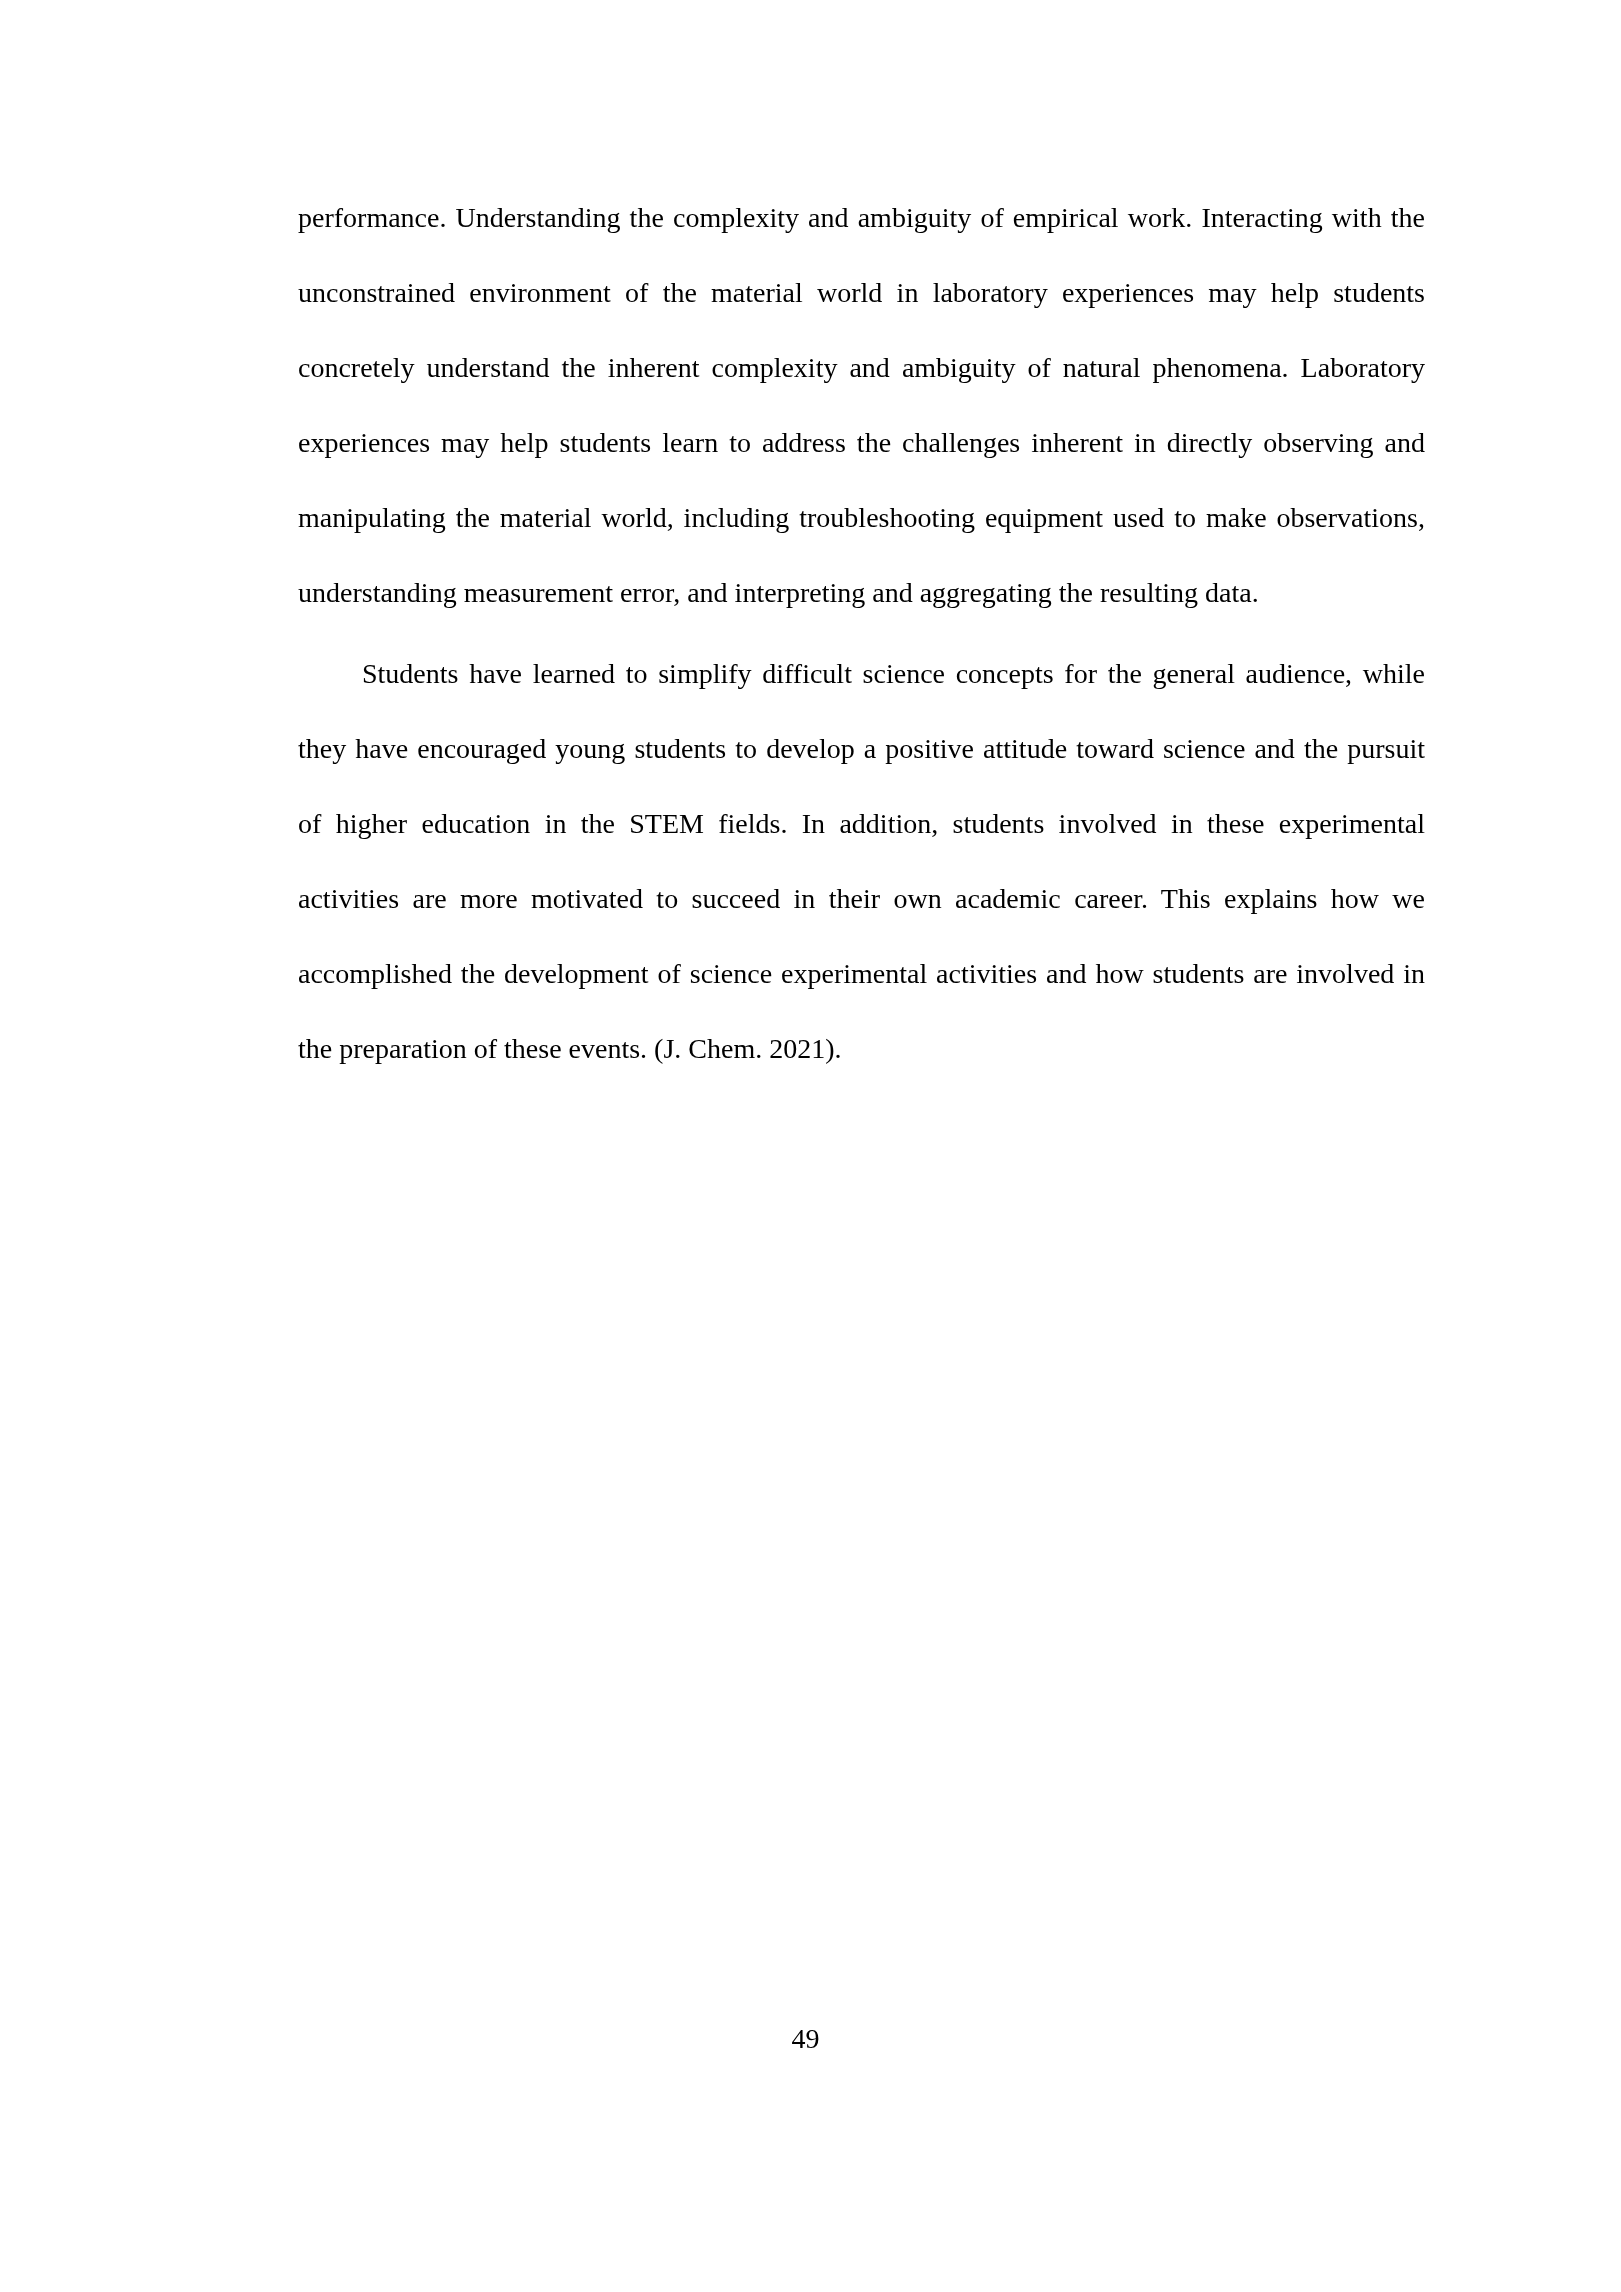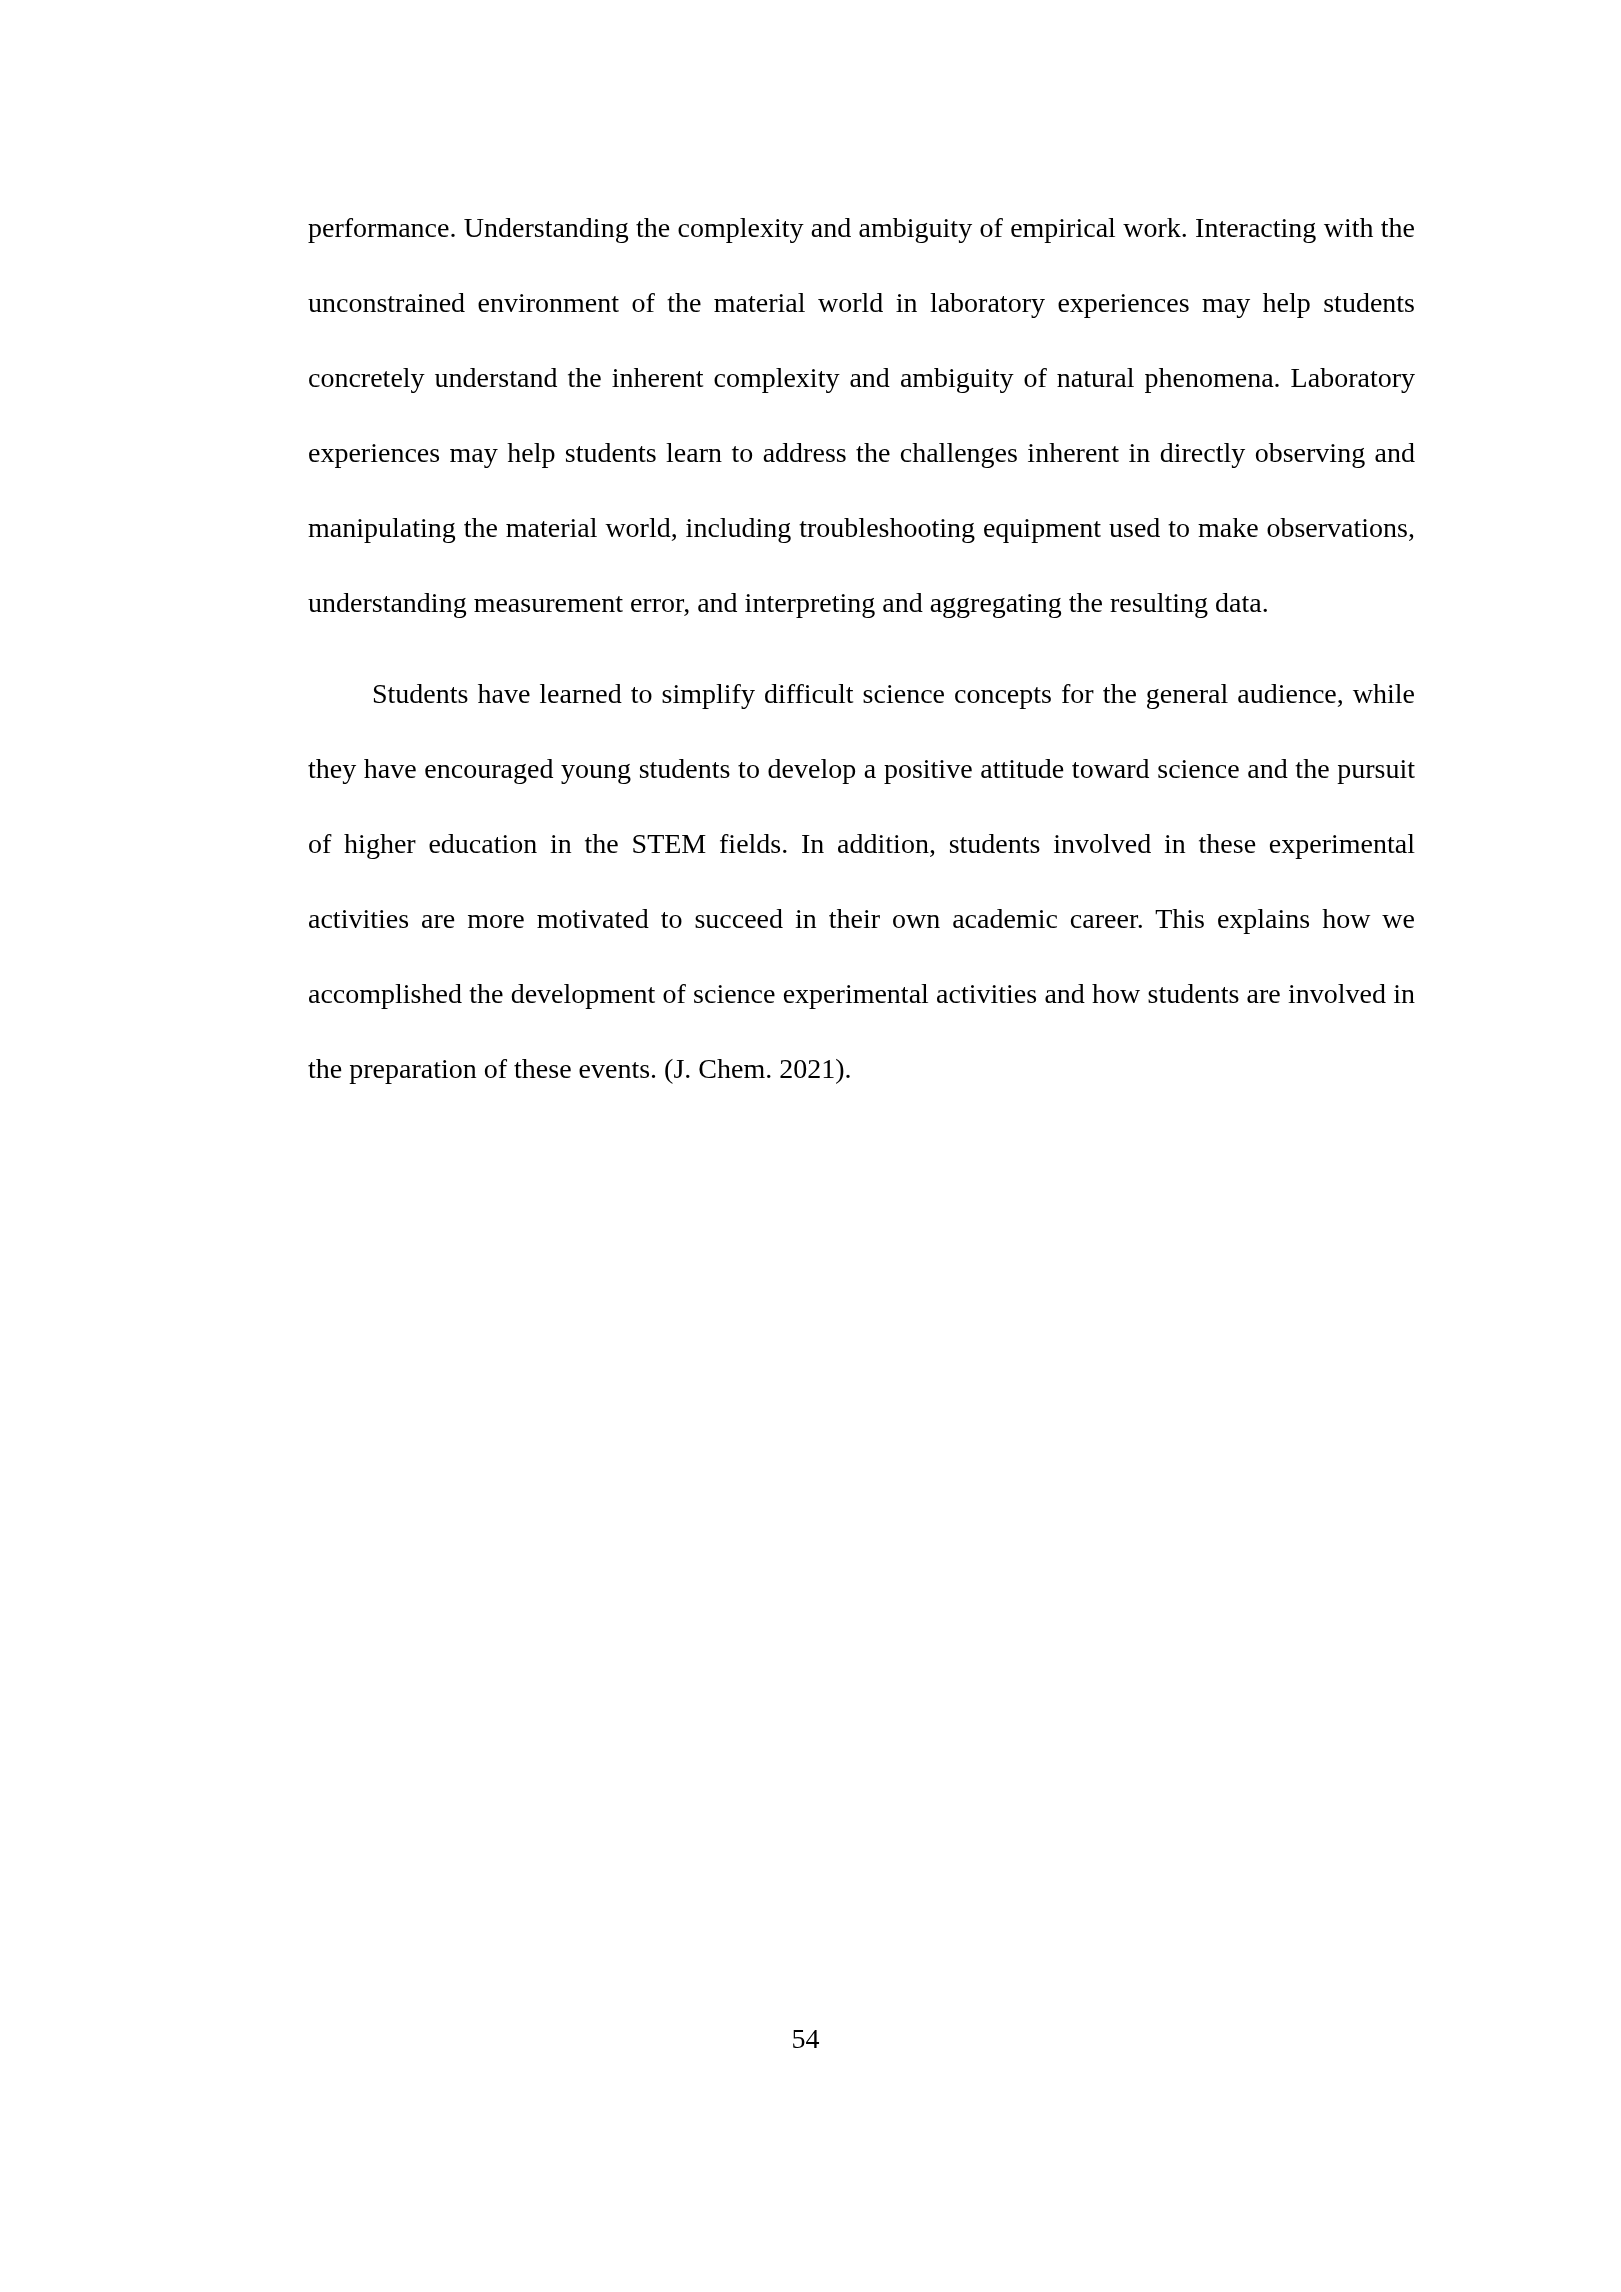--- a/index.html
+++ b/index.html
@@ -24,21 +24,21 @@
   }
 
   .text-block {
     position: absolute;
     left: 292px;
     top: 174px;
     width: 1139px;
   }
 
   .body-paragraph {
-    margin: 16px;
+    margin: 6px;
     font-size: 28px;
     line-height: 75px;
     text-align: justify;
     text-justify: inter-word;
     -webkit-hyphens: none;
     hyphens: none;
     color: #000000;
     letter-spacing: 0;
     word-spacing: 0;
   }
@@ -73,16 +73,16 @@
 <div class="page">
 
   <div class="text-block">
 
     <p class="body-paragraph">performance. Understanding the complexity and ambiguity of empirical work. Interacting with the unconstrained environment of the material world in laboratory experiences may help students concretely understand the inherent complexity and ambiguity of natural phenomena. Laboratory experiences may help students learn to address the challenges inherent in directly observing and manipulating the material world, including troubleshooting equipment used to make observations, understanding measurement error, and interpreting and aggregating the resulting data.</p>
 
     <p class="body-paragraph indented"><span>Students have learned to simplify difficult science concepts for the general audience, while they have encouraged young students to develop a positive attitude toward science and the pursuit of higher education in the STEM fields. In addition, students involved in these experimental activities are more motivated to succeed in their own academic career. This explains how we accomplished the development of science experimental activities and how students are involved in the preparation of these events. </span><span>(</span><span class="italic">J. Chem.</span><span> 2021).</span></p>
 
   </div>
 
-  <div class="page-number"><span class="page-number-inner">54</span></div>
+  <div class="page-number"><span class="page-number-inner">49</span></div>
 
 </div>
 
 
 </body></html>

